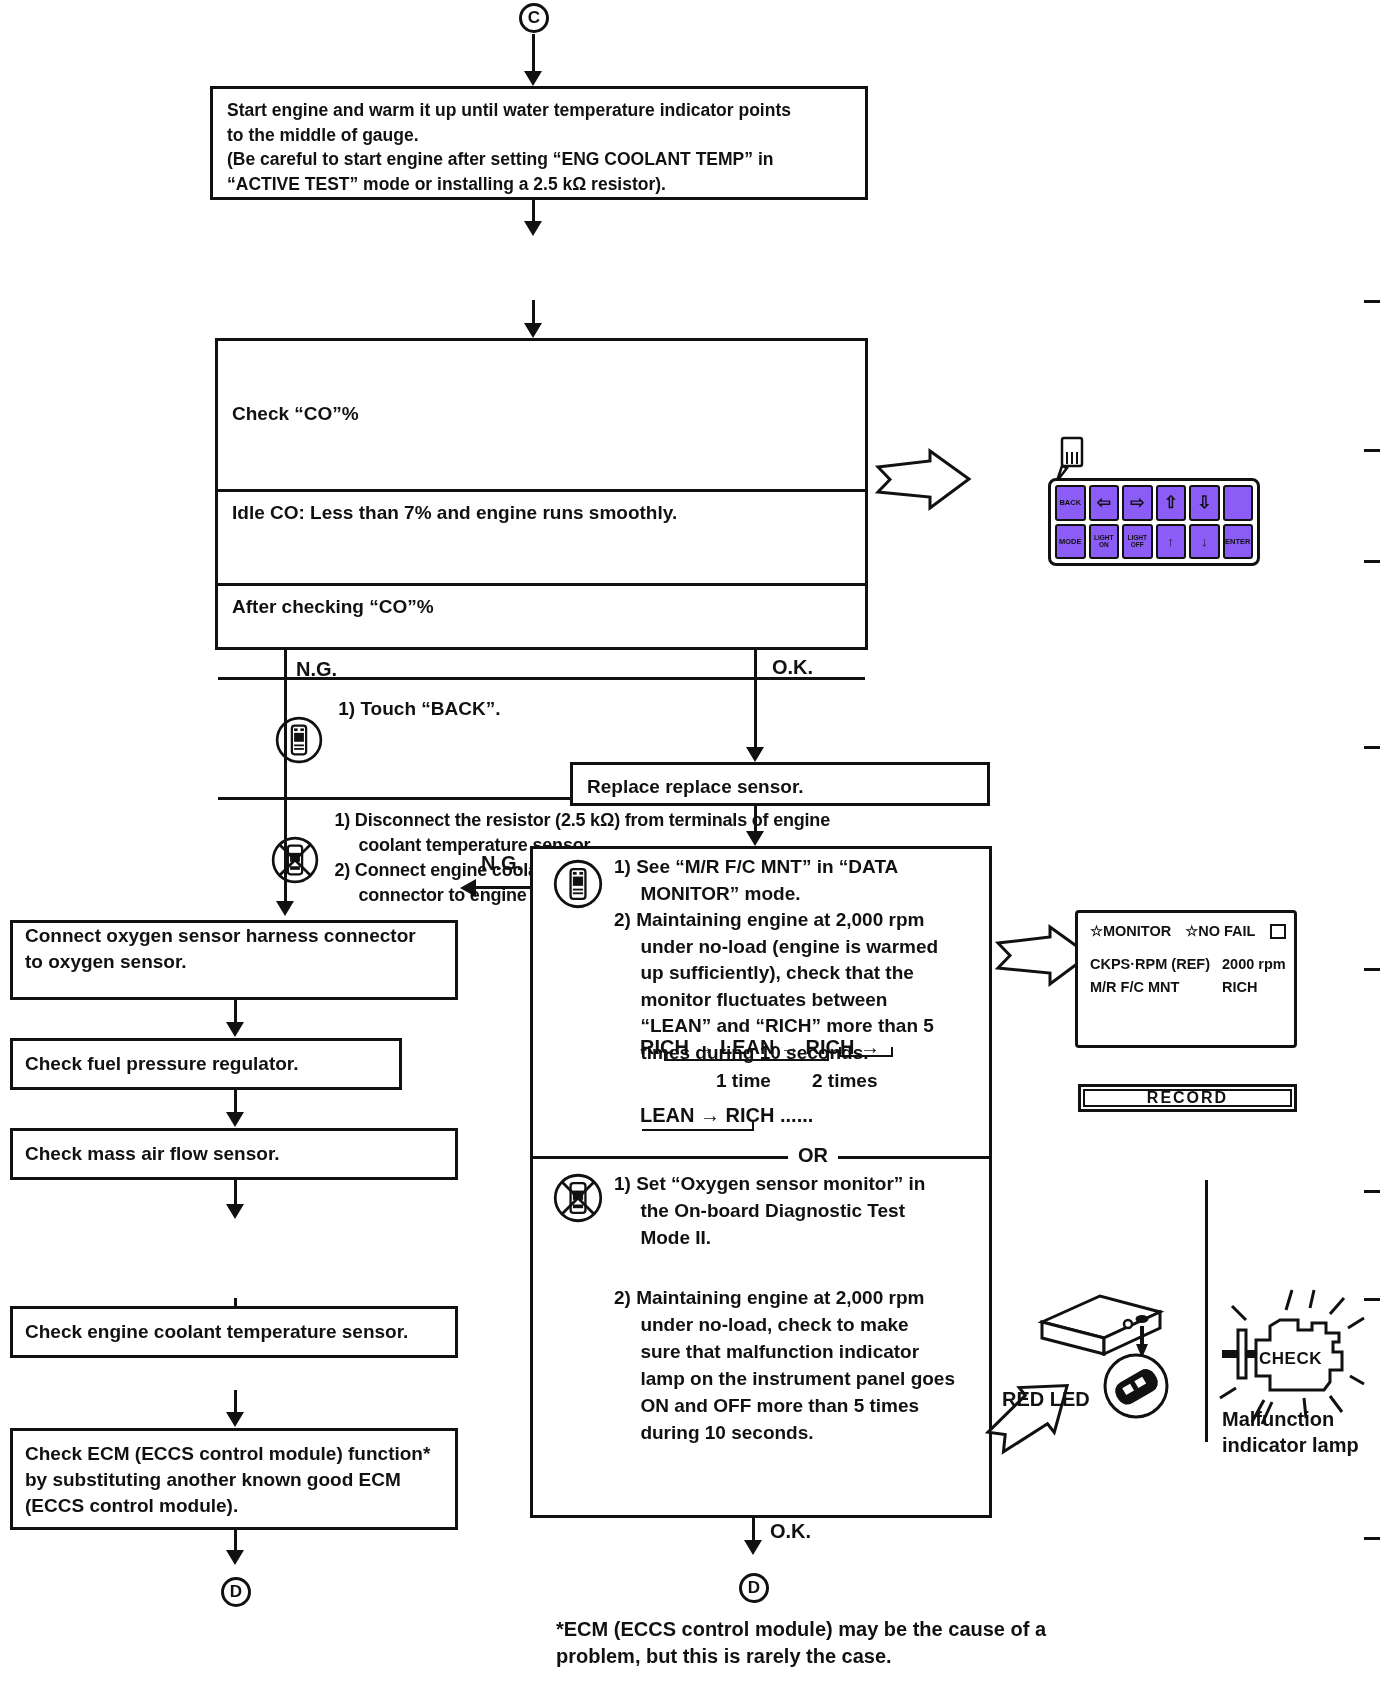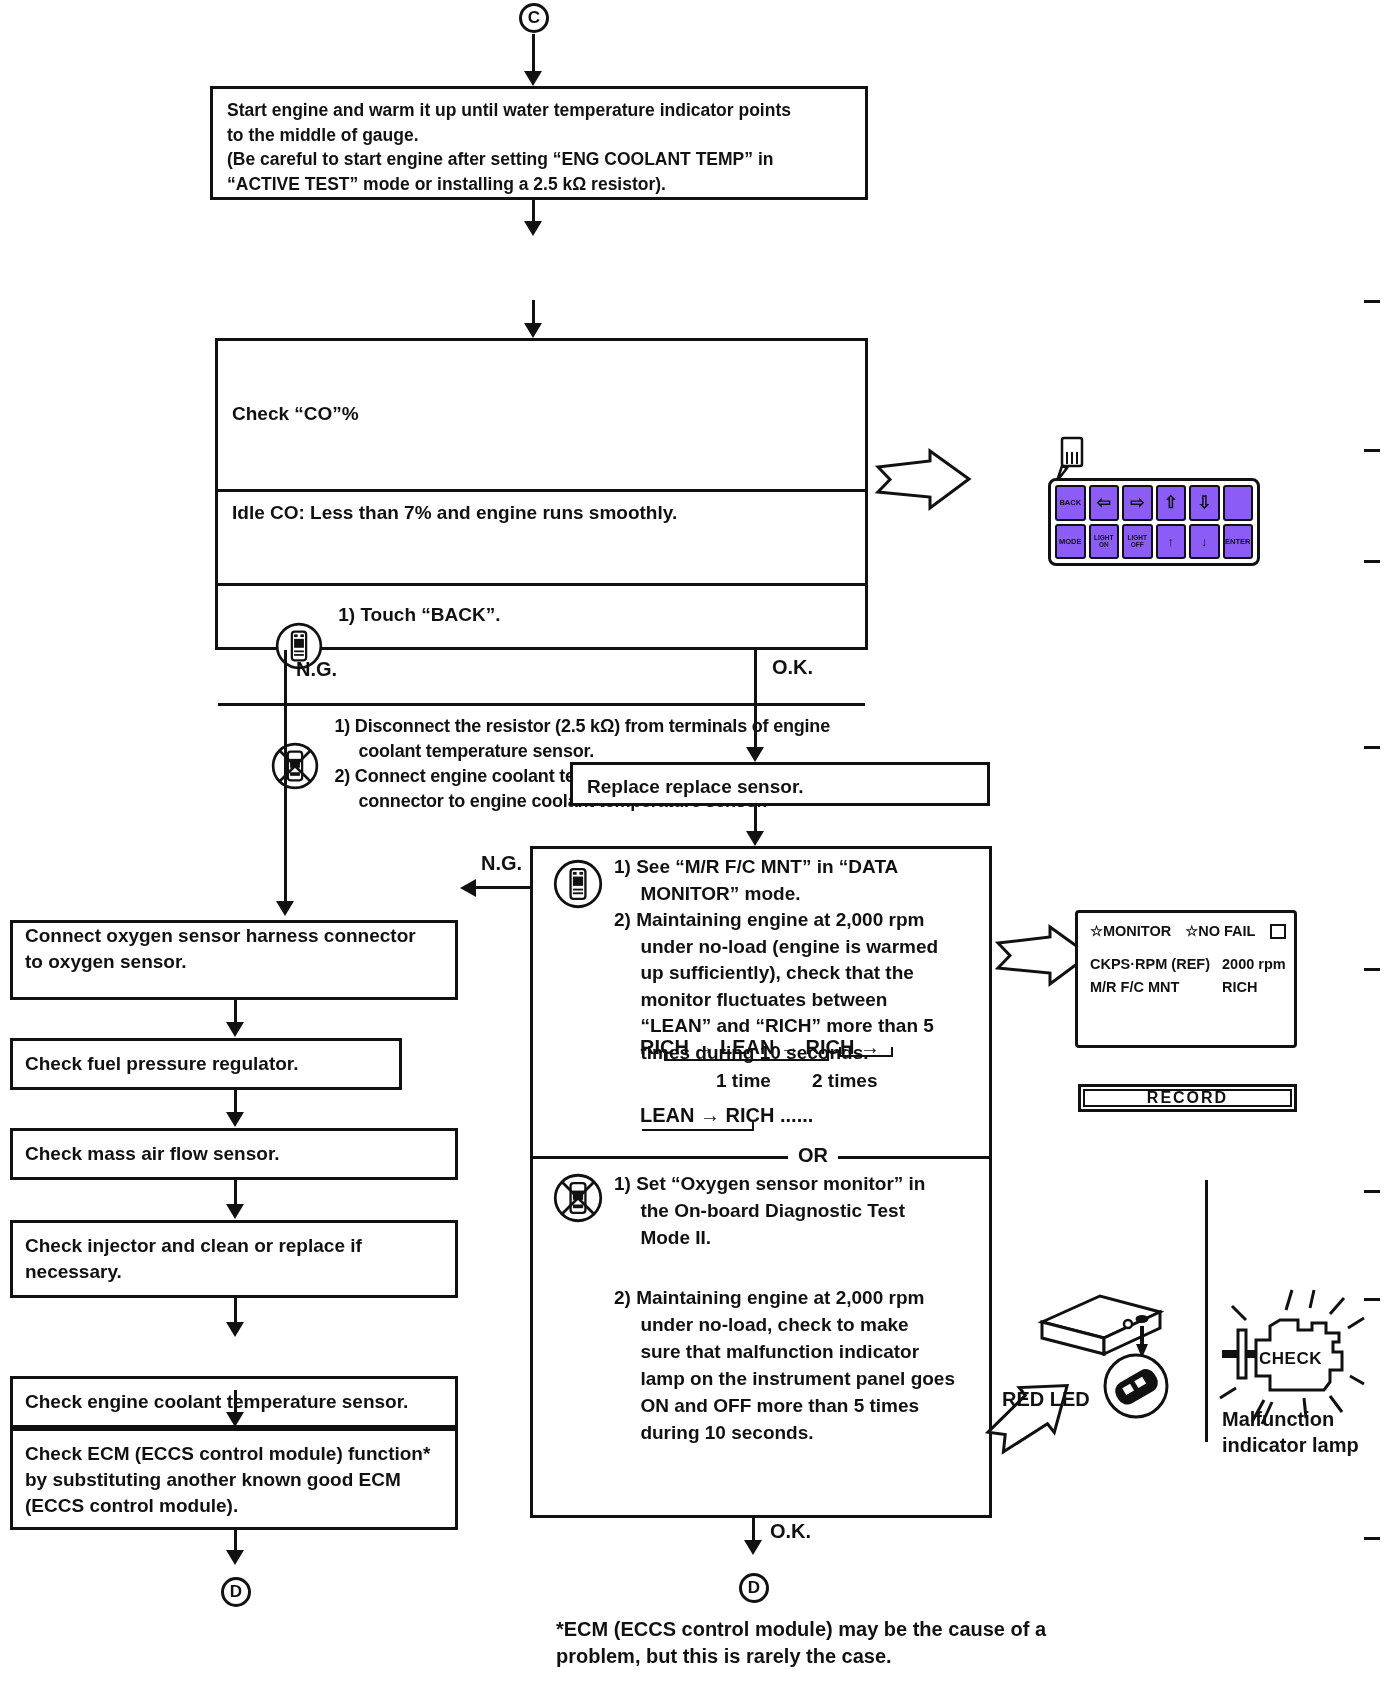--- a/index.html
+++ b/index.html
@@ -70,20 +70,23 @@
   <div class="vline" style="left:532px;top:300px;height:23px;"></div>
   <div class="ah-down" style="left:524px;top:323px;"></div>
 
   <div class="box" style="left:215px;top:338px;width:653px;height:312px;padding:0;">
     <div class="crow" style="height:44px;">
       <span class="rowtext">Check “CO”%</span>
     </div>
     <div class="crow" style="height:42px;">
       <span class="rowtext">Idle CO: Less than 7% and engine runs smoothly.</span>
     </div>
+    <div class="crow" style="height:42px;">
+      <span class="rowtext">After checking “CO”%</span>
+    </div>
     <div class="crow" style="height:68px;">
       <span class="icon-wrap">
         <svg width="50" height="50" viewBox="0 0 56 56" style="position:static;">
           <circle cx="28" cy="28" r="24.5" fill="#fff" stroke="#111" stroke-width="3"></circle>
           <rect x="20" y="12" width="16" height="32" rx="3" fill="#fff" stroke="#111" stroke-width="2.5"></rect>
           <rect x="22.5" y="15" width="4" height="3" fill="#111"></rect>
           <rect x="29.5" y="15" width="4" height="3" fill="#111"></rect>
           <rect x="22.5" y="20" width="11" height="10" fill="#111"></rect>
           <rect x="22.5" y="33" width="11" height="2" fill="#111"></rect>
           <rect x="22.5" y="37" width="11" height="2" fill="#111"></rect>
@@ -235,26 +238,24 @@
   <div class="ah-down" style="left:226px;top:1022px;"></div>
 
   <div class="box" style="left:10px;top:1038px;width:392px;height:52px;padding:10px 12px;">Check fuel pressure regulator.</div>
   <div class="vline" style="left:234px;top:1090px;height:23px;"></div>
   <div class="ah-down" style="left:226px;top:1112px;"></div>
 
   <div class="box" style="left:10px;top:1128px;width:448px;height:52px;padding:10px 12px;">Check mass air flow sensor.</div>
   <div class="vline" style="left:234px;top:1180px;height:25px;"></div>
   <div class="ah-down" style="left:226px;top:1204px;"></div>
 
-  <div class="box" style="left:10px;top:1220px;width:448px;height:78px;padding:10px 12px;">Check injector and clean or replace if
-necessary.</div>
   <div class="vline" style="left:234px;top:1298px;height:25px;"></div>
   <div class="ah-down" style="left:226px;top:1322px;"></div>
 
-  <div class="box" style="left:10px;top:1376px;width:448px;height:52px;padding:10px 12px;">Check engine coolant temperature sensor.</div>
+  <div class="box" style="left:10px;top:1306px;width:448px;height:52px;padding:10px 12px;">Check engine coolant temperature sensor.</div>
   <div class="vline" style="left:234px;top:1390px;height:23px;"></div>
   <div class="ah-down" style="left:226px;top:1412px;"></div>
 
   <div class="box" style="left:10px;top:1428px;width:448px;height:102px;padding:10px 12px;">Check ECM (ECCS control module) function*
 by substituting another known good ECM
 (ECCS control module).</div>
   <div class="vline" style="left:234px;top:1530px;height:21px;"></div>
   <div class="ah-down" style="left:226px;top:1550px;"></div>
   <div class="conn" style="left:221px;top:1577px;">D</div>
 

